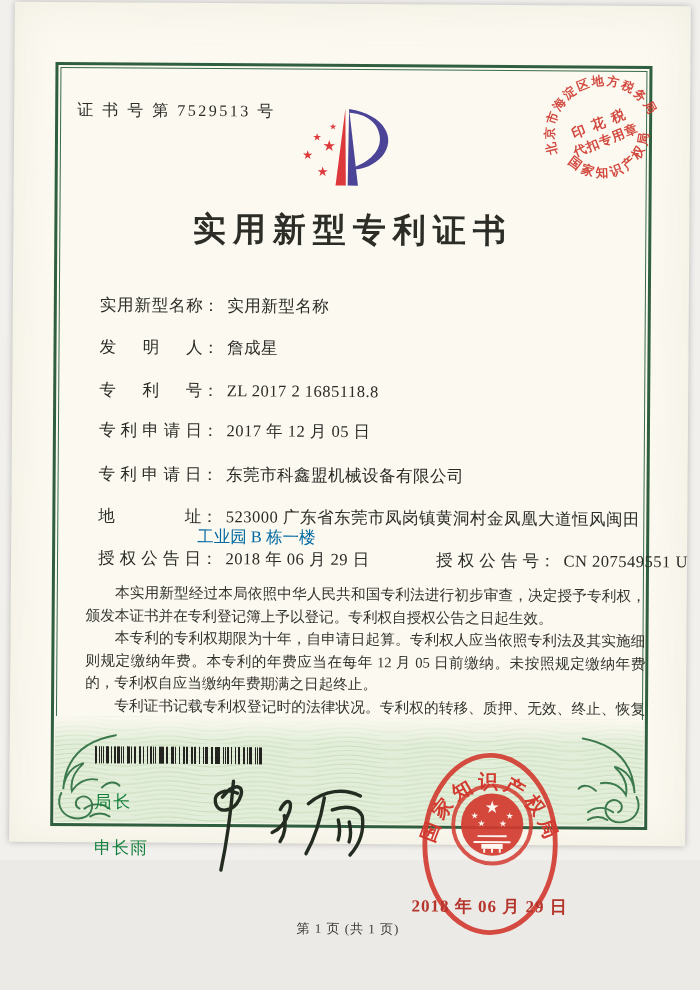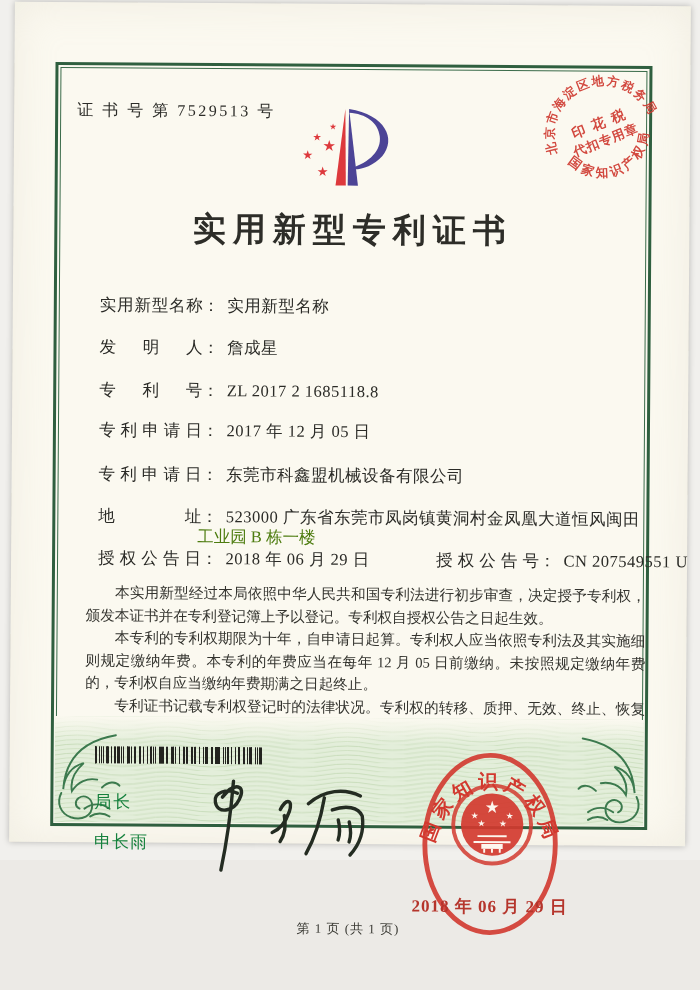--- a/index.html
+++ b/index.html
@@ -35,21 +35,21 @@
   }
   .title{
     position:absolute;left:0;top:144px;width:100%;
     text-align:center;font-size:33px;font-weight:600;
     letter-spacing:7px;color:#2d2d28;
   }
   .frow{position:absolute;left:34px;font-size:16.5px;color:#2b2b27;white-space:nowrap;}
   .flabel{display:inline-block;width:103px;text-align:justify;text-align-last:justify;margin-left:12px;}
   .fcolon{display:inline-block;margin-right:8px;}
   .fvalue{letter-spacing:.5px;}
-  .addr2{position:absolute;left:145px;font-size:16.5px;color:#4d7c0f;}
+  .addr2{position:absolute;left:145px;font-size:16.5px;color:#0369a1;}
   .rpair{position:absolute;left:338px;top:0;}
   .paras{
     position:absolute;left:34px;top:519px;width:560px;
     font-size:14.6px;line-height:22.6px;color:#33332e;text-align:justify;
   }
   .paras p{margin:0;text-indent:2em;}
   .greensec{
     position:absolute;left:4px;right:4px;bottom:4px;top:654px;
     background:#e3eeda;overflow:hidden;
   }
@@ -60,21 +60,21 @@
   .waves{position:absolute;left:0;top:0;width:100%;height:100%;}
   .barcode{
     position:absolute;left:44px;top:684px;width:168px;height:17px;z-index:3;
     background-image:
       repeating-linear-gradient(90deg,#23231f 0 1.5px,transparent 1.5px 4px),
       repeating-linear-gradient(90deg,#23231f 0 1px,transparent 1px 6.5px),
       repeating-linear-gradient(90deg,#23231f 0 2.5px,transparent 2.5px 11px);
   }
   .director{position:absolute;left:44px;top:728px;z-index:3;color:#15803d;}
   .director .dt{font-size:17px;letter-spacing:2px;}
-  .director .dn{font-size:17px;letter-spacing:1px;margin-top:17px;}
+  .director .dn{font-size:17px;letter-spacing:1px;margin-top:23px;}
   .signature{position:absolute;left:142px;top:712px;width:180px;height:105px;z-index:3;}
   .sealbox{position:absolute;left:367px;top:682px;width:146px;height:194px;z-index:2;}
   .sealdate{
     position:absolute;left:340px;top:830px;width:200px;z-index:4;
     text-align:center;font-size:17px;letter-spacing:1px;
     color:#b5352c;font-weight:600;
   }
   .footer{
     position:absolute;left:0;top:856px;width:100%;z-index:3;
     text-align:center;font-size:13px;letter-spacing:1px;color:#3a3a34;

